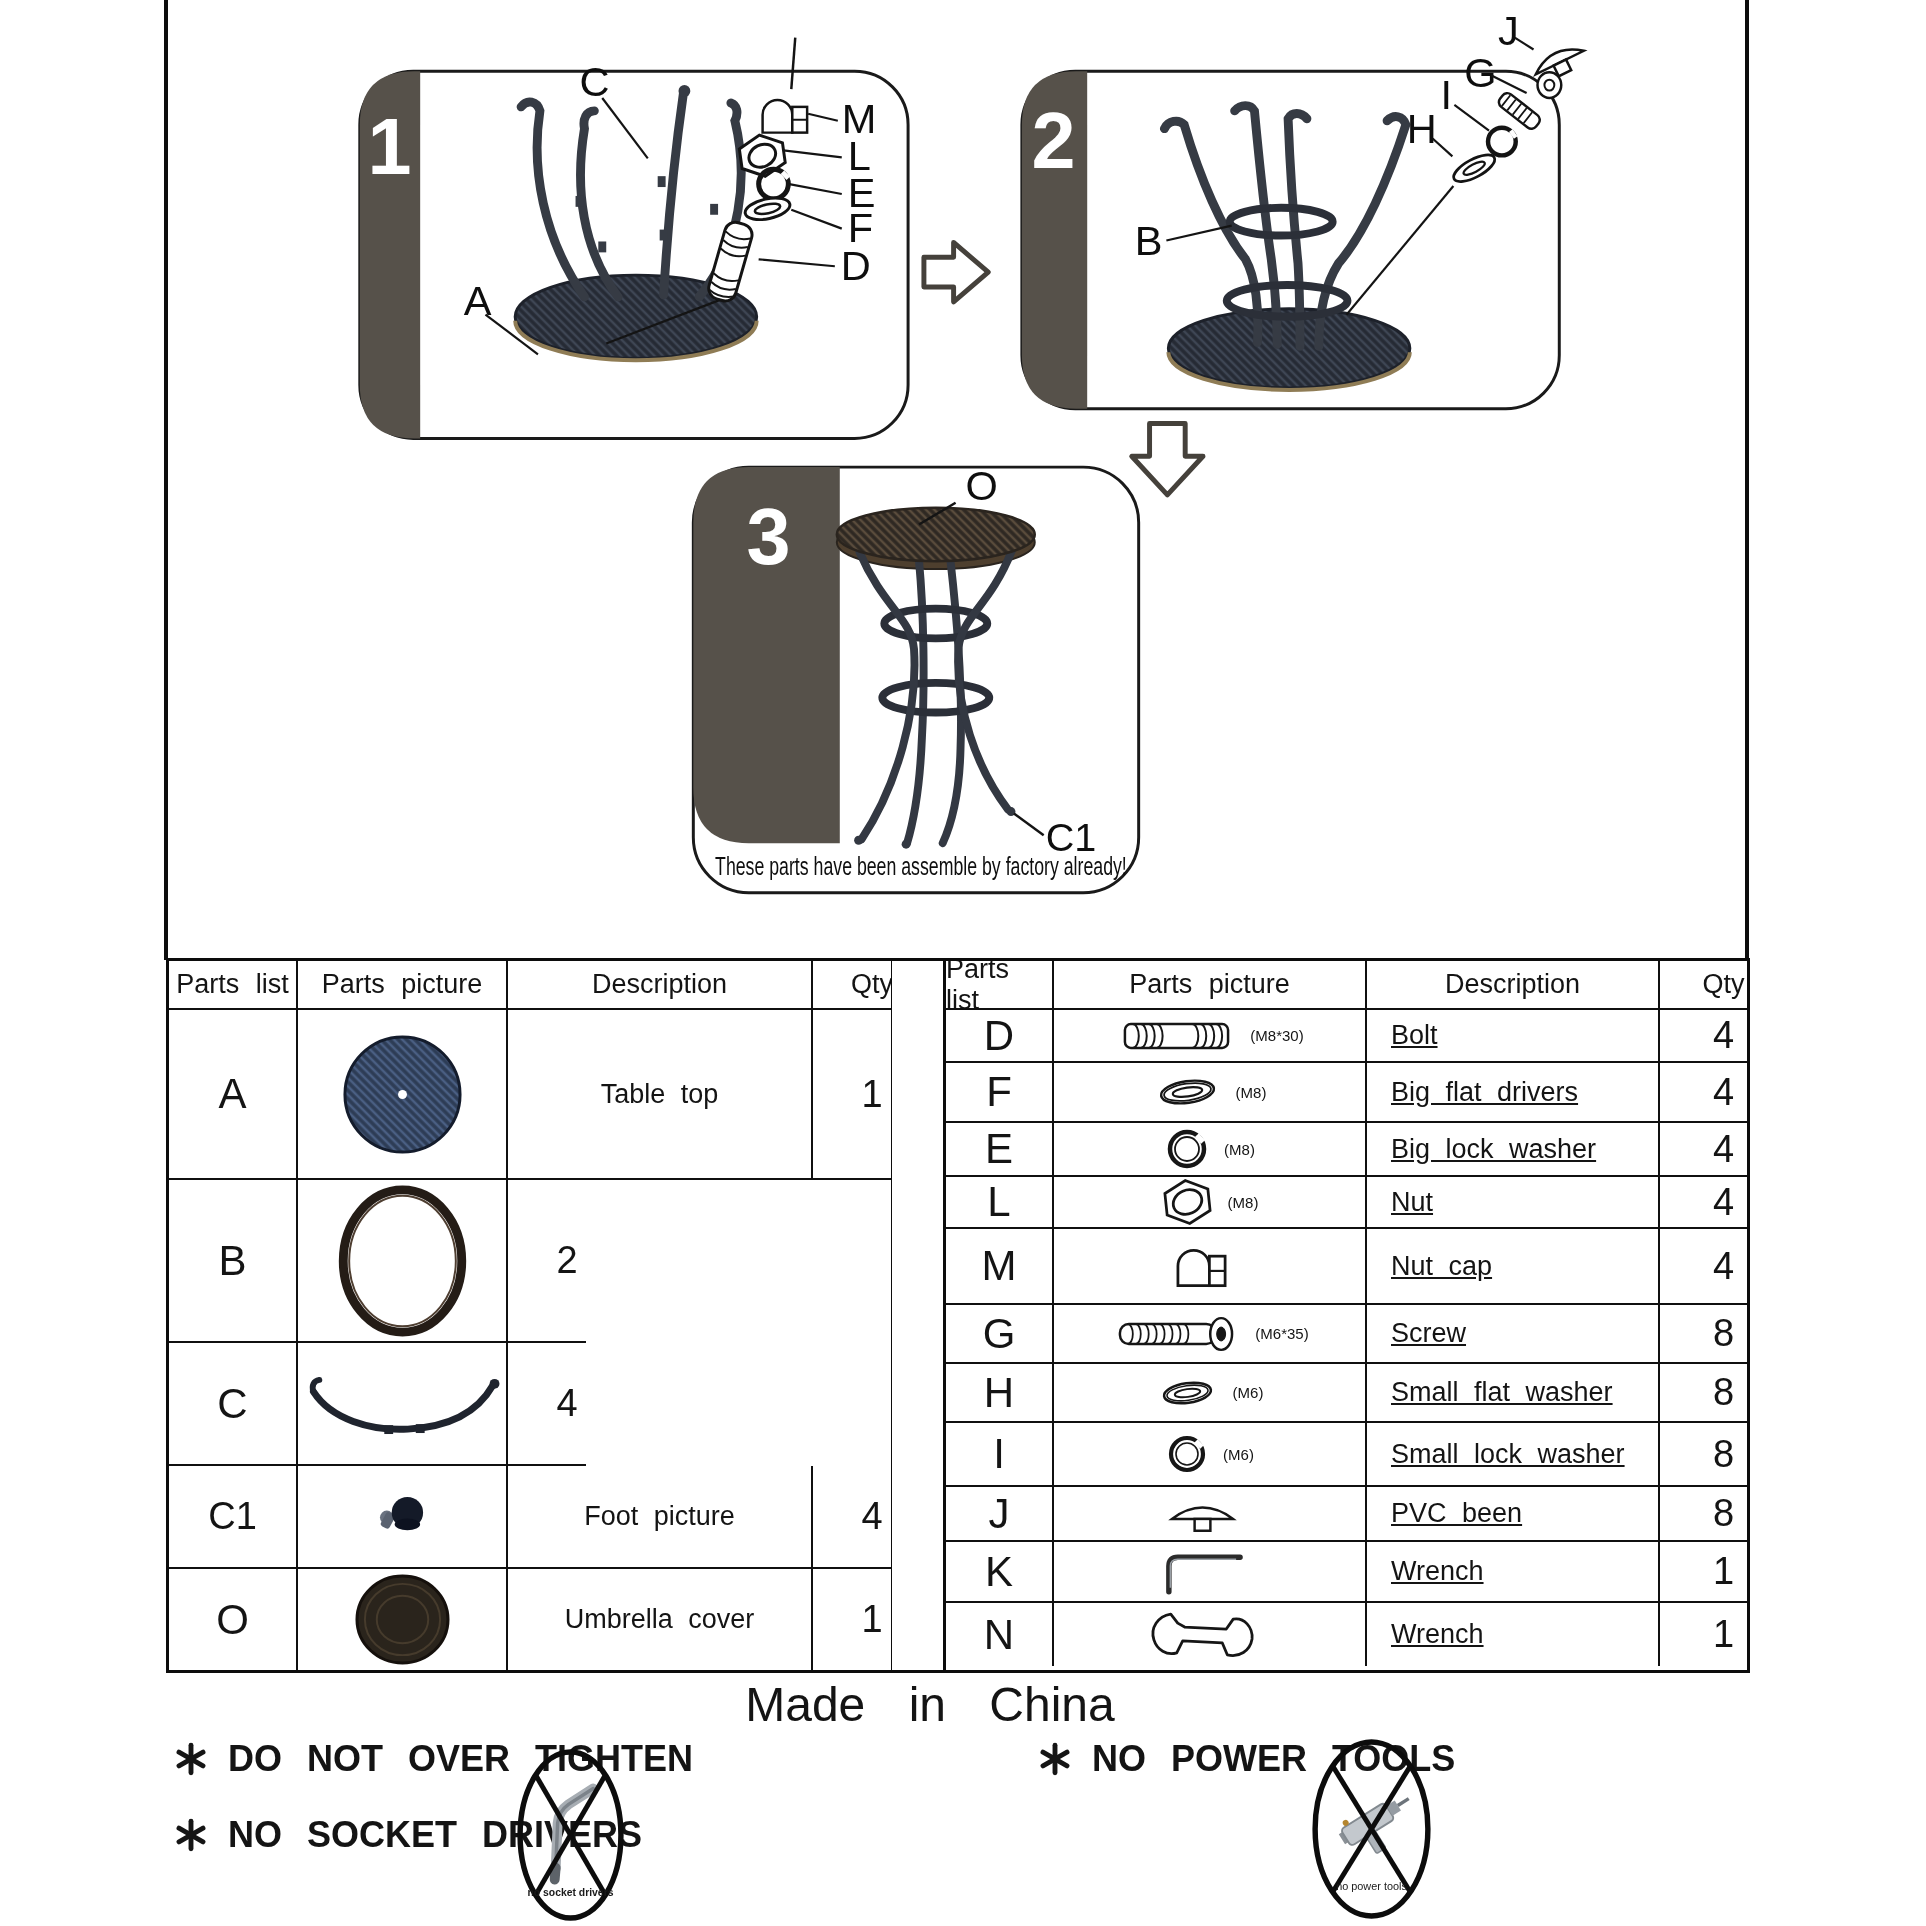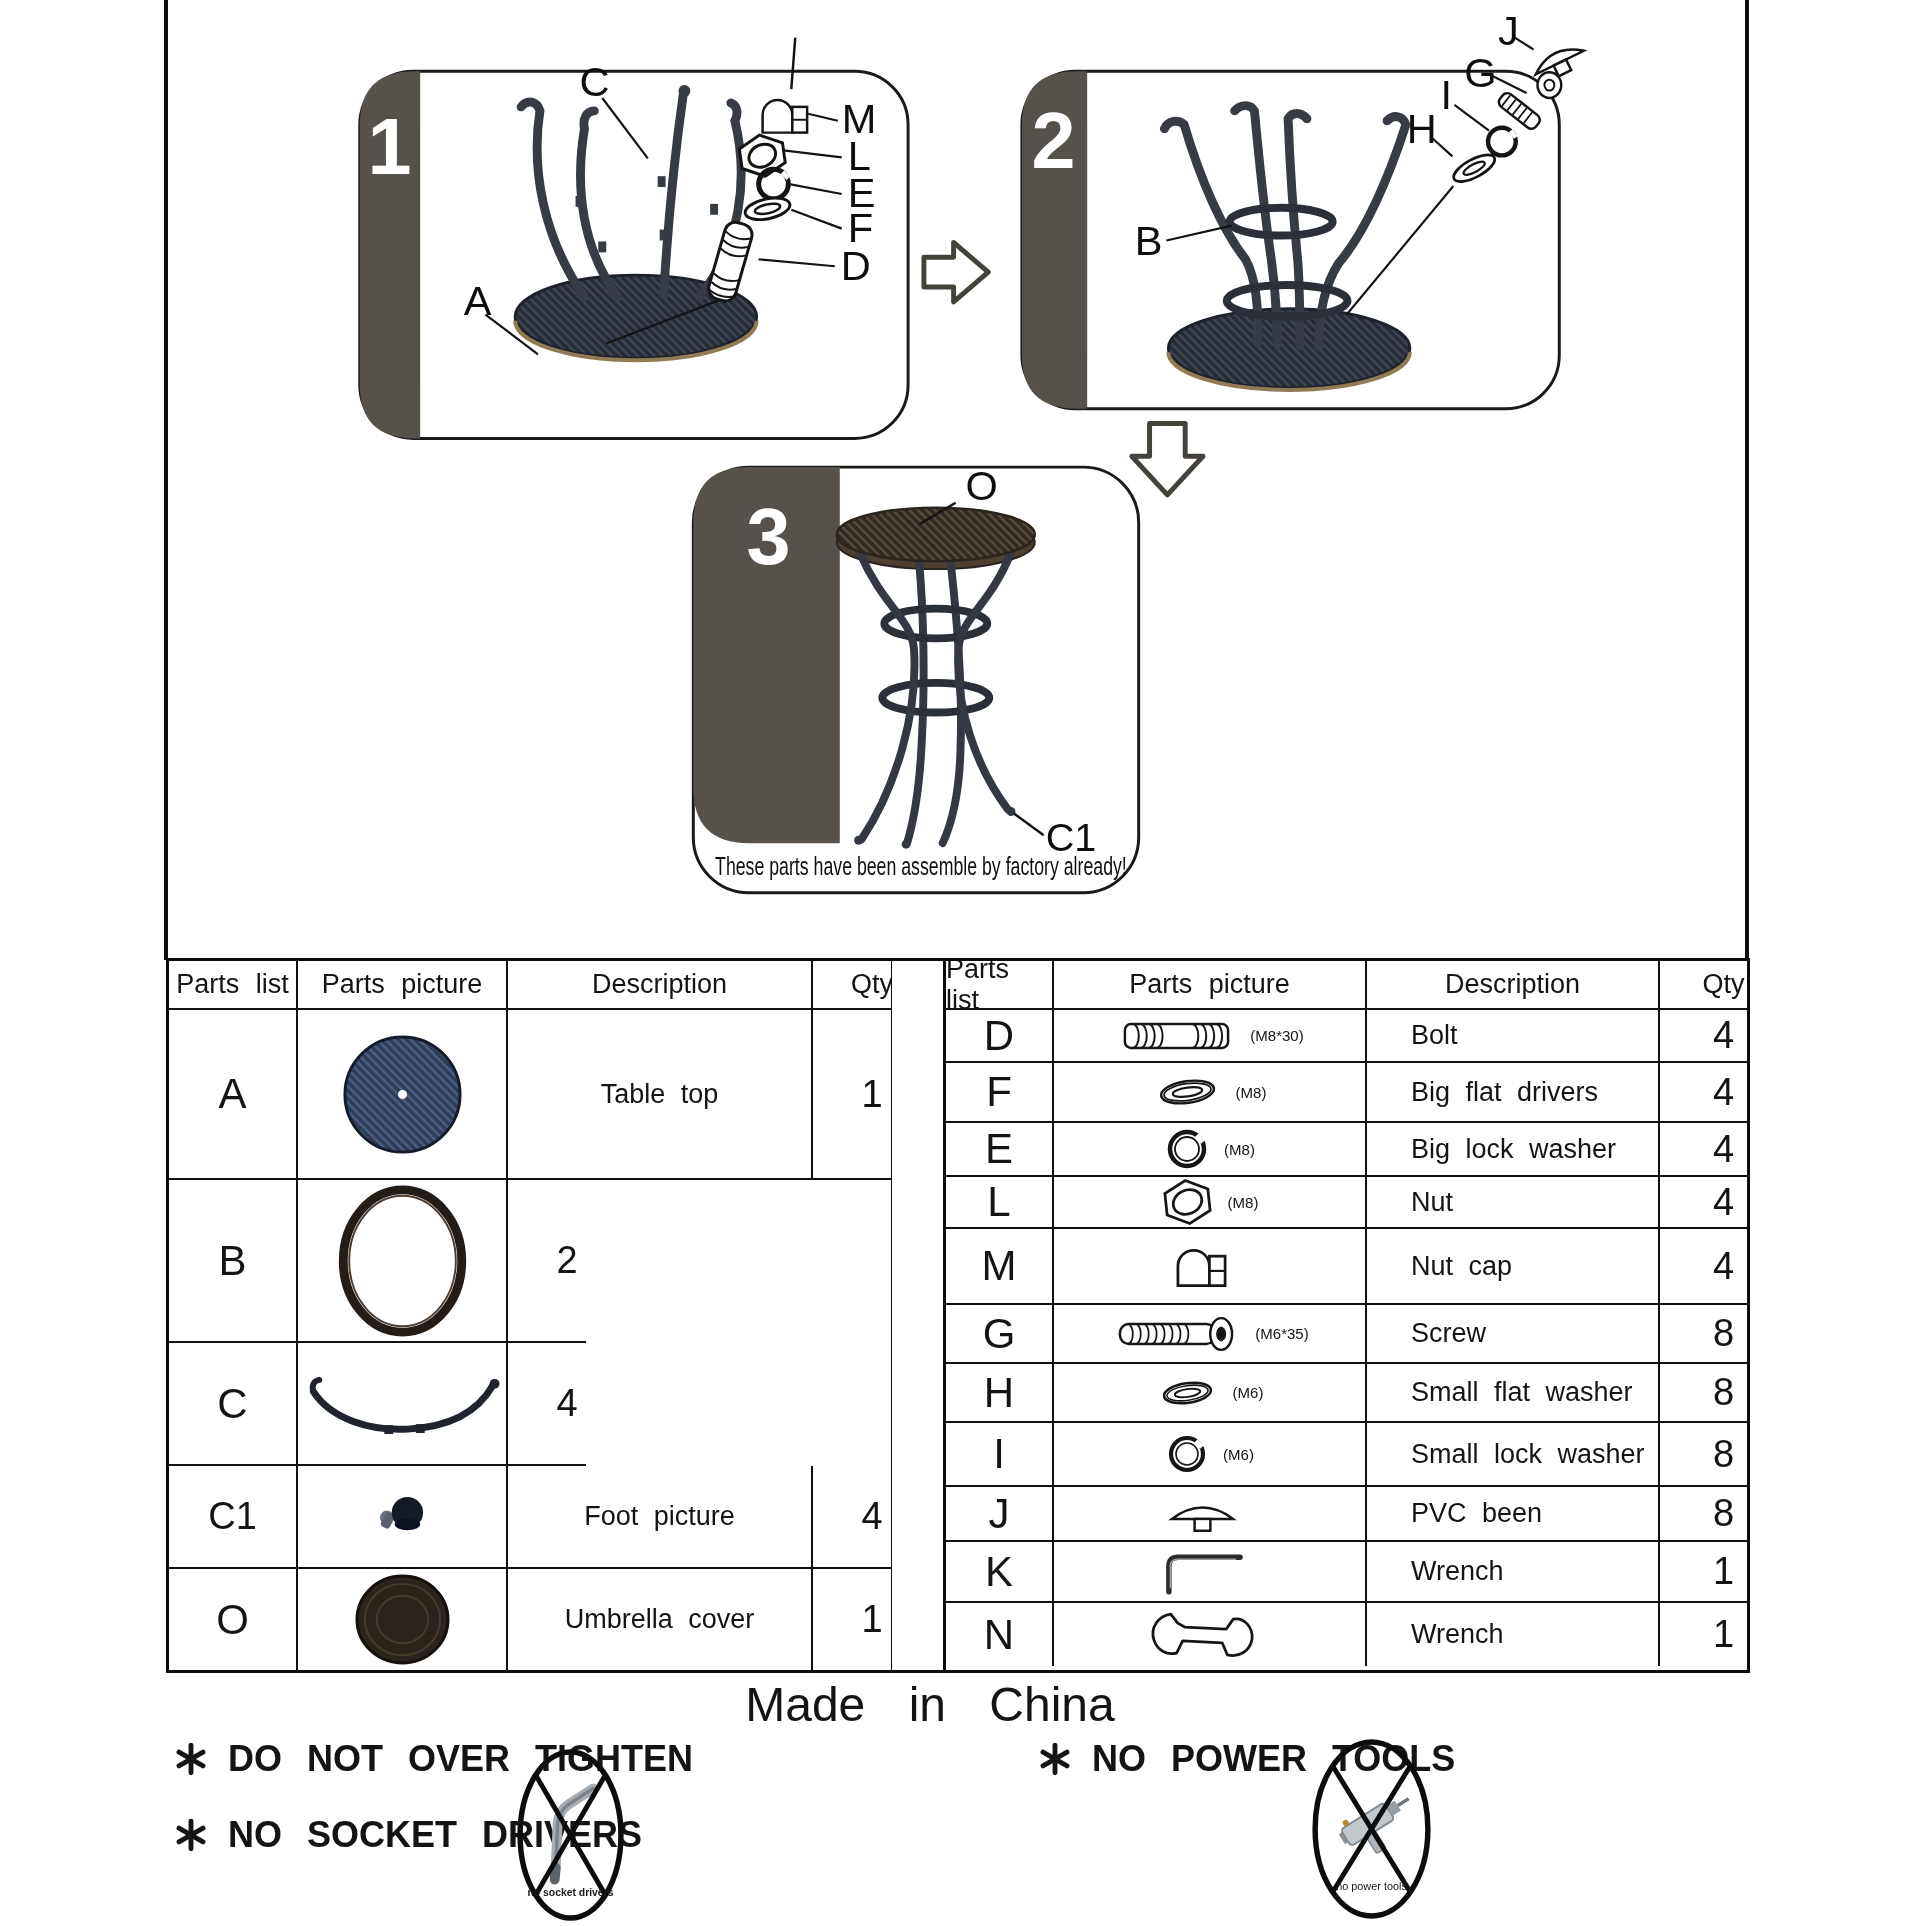--- a/index.html
+++ b/index.html
@@ -11,21 +11,21 @@
   
   .ptable{position:absolute;border:3px solid #0c0c0c;box-sizing:border-box;background:#fff;}
   .prow{display:flex;box-sizing:border-box;}
   .pcell{box-sizing:border-box;border-right:2px solid #101010;border-bottom:2px solid #101010;
          display:flex;align-items:center;justify-content:center;overflow:hidden;}
   .prow .pcell:last-child{border-right:none;padding-left:40px;}
   .prow.last .pcell{border-bottom:none;}
   .hdr{font-size:27px;word-spacing:9px;}
   .pletter{font-size:42px;}
   .pdesc{font-size:27px;word-spacing:8px;}
-  .pdesc.leftal{justify-content:flex-start;padding-left:44px;}
+  .pdesc.leftal{justify-content:flex-start;padding-left:24px;text-decoration:underline;}
   .pqty{font-size:38px;}
   .spec{font-size:15px;margin-left:14px;white-space:nowrap;}
   .lc1{width:129px;} .lc2{width:210px;} .lc3{width:305px;} .lc4{width:78px;}
   .rc1{width:108px;} .rc2{width:313px;} .rc3{width:293px;} .rc4{width:87px;}
   .gapstrip{position:absolute;border-top:3px solid #0c0c0c;border-bottom:3px solid #0c0c0c;box-sizing:border-box;background:#fff;}
   
   .madein{position:absolute;left:653px;top:1677px;width:554px;text-align:center;
           font-size:48px;word-spacing:30px;}
   .warn{position:absolute;display:flex;align-items:center;gap:20px;
         font-size:36px;font-weight:bold;word-spacing:15px;white-space:nowrap;text-align:center;}

